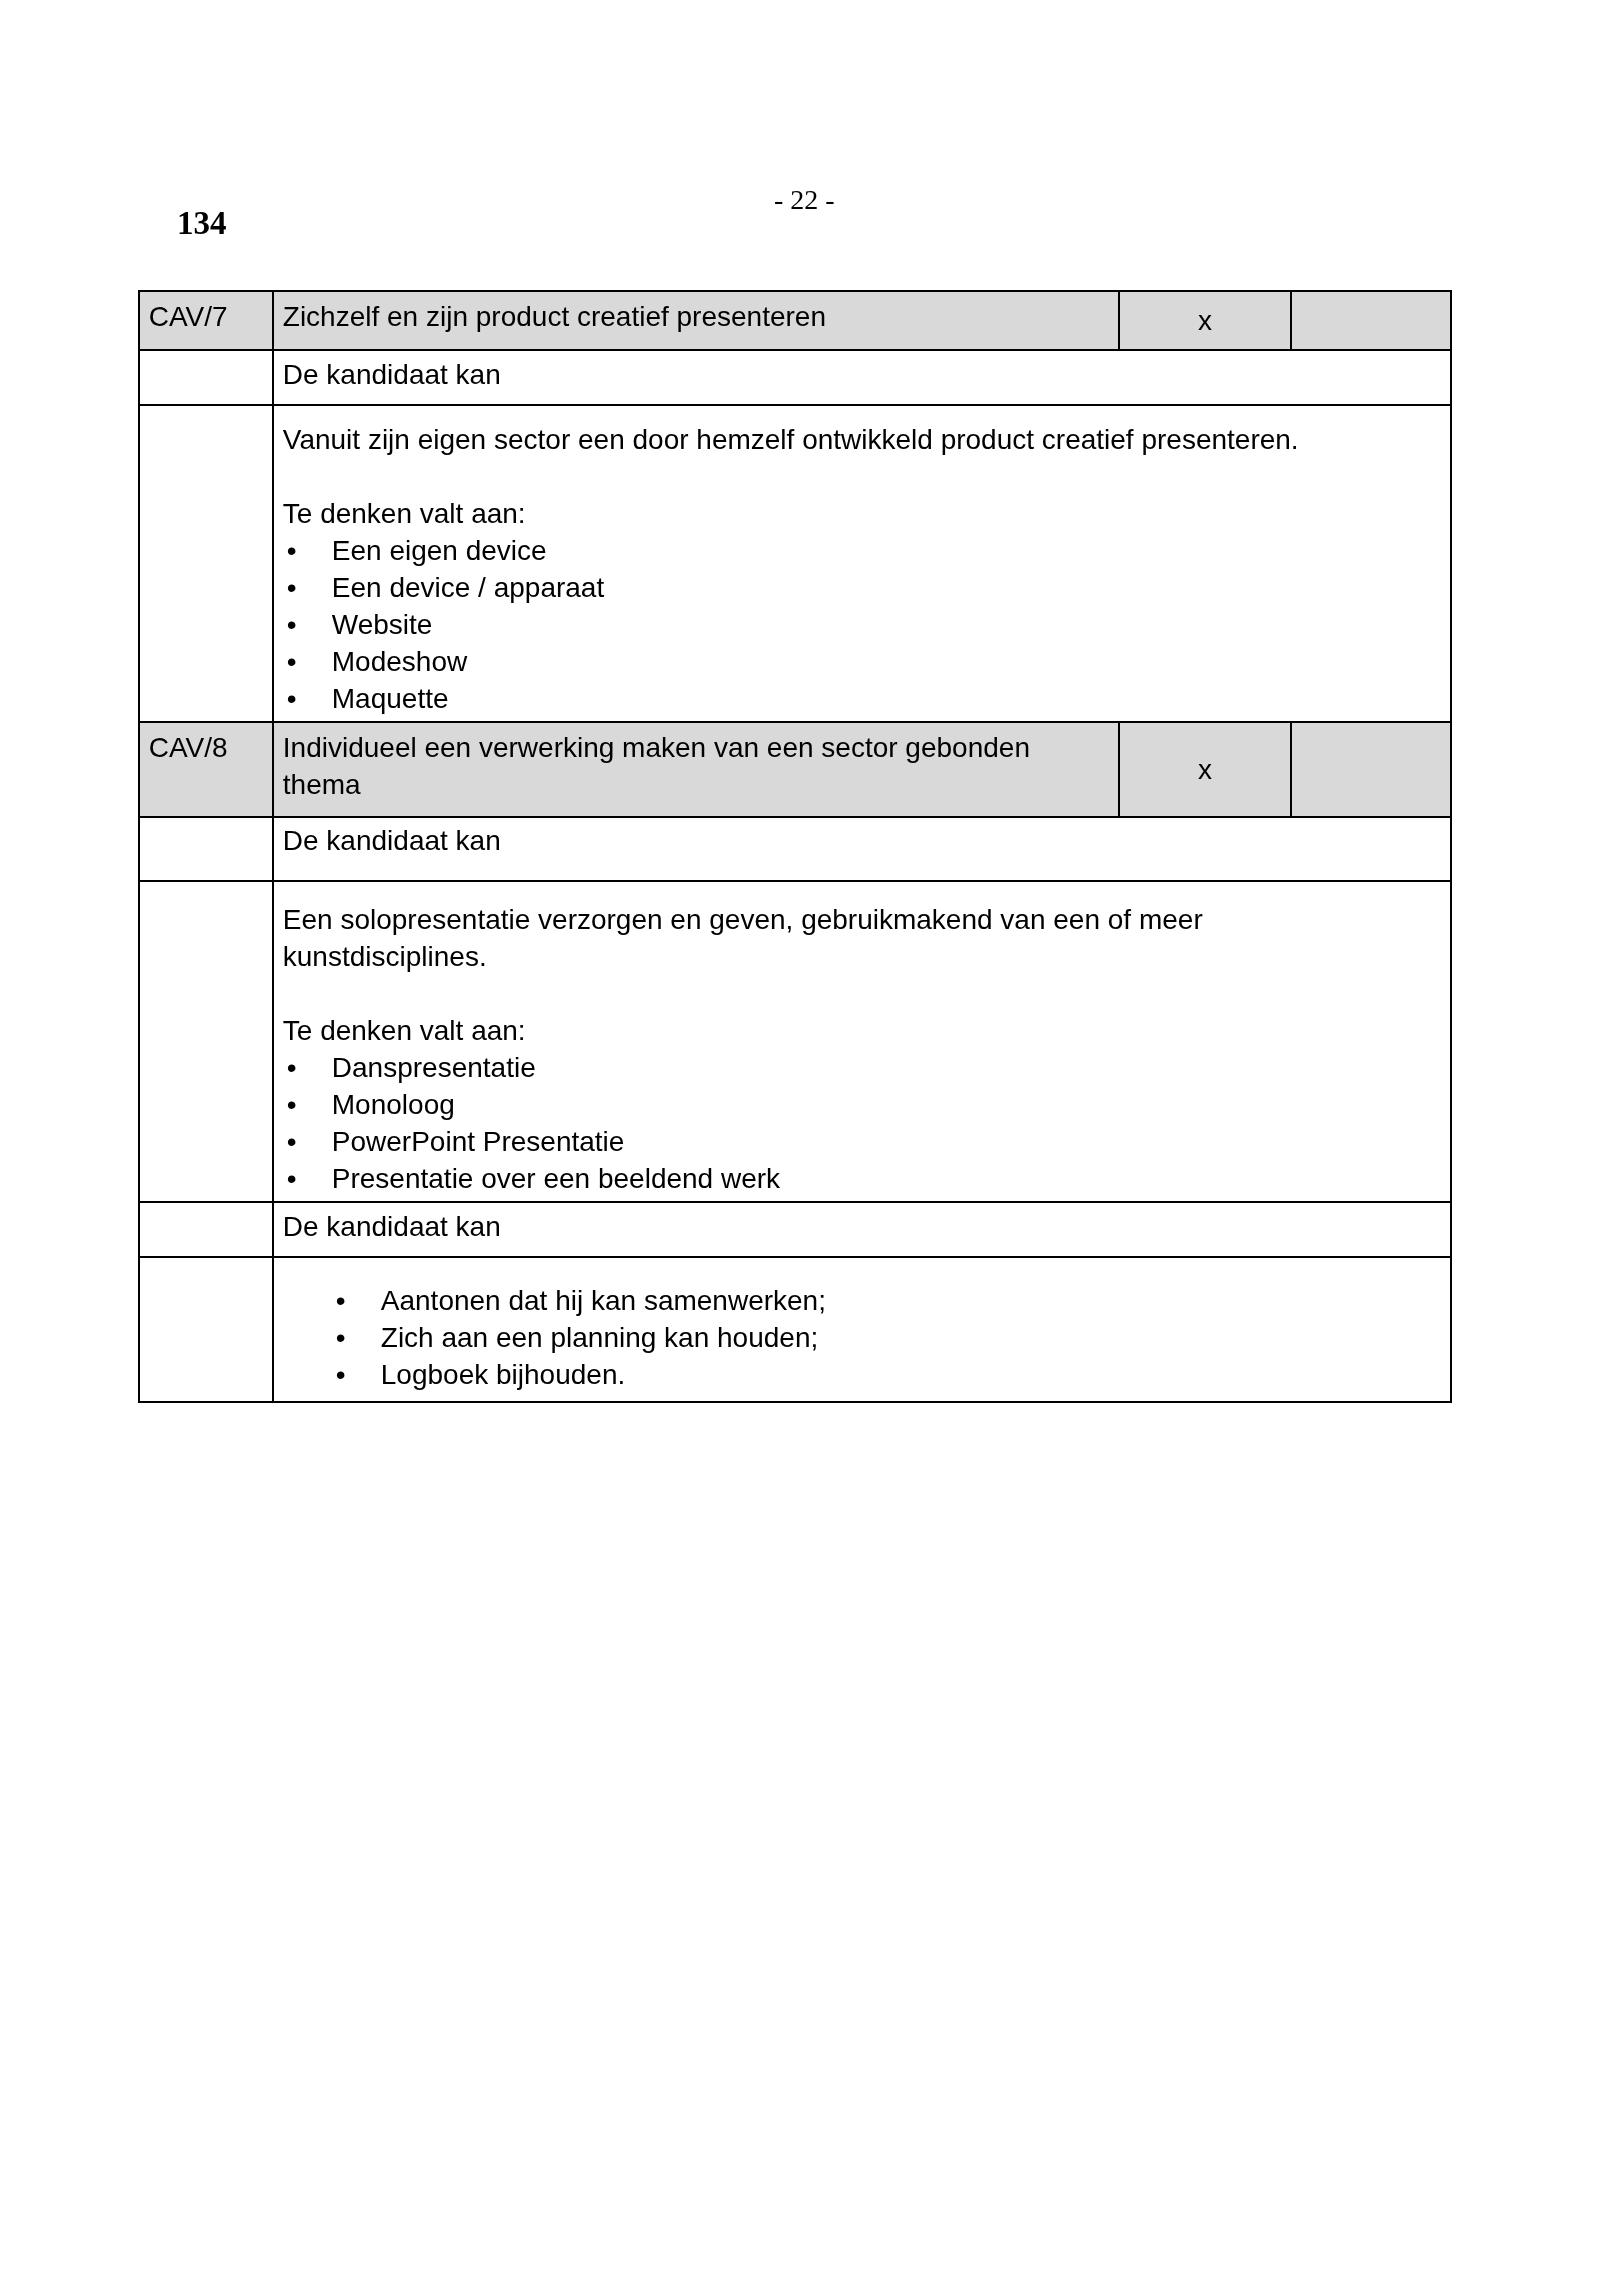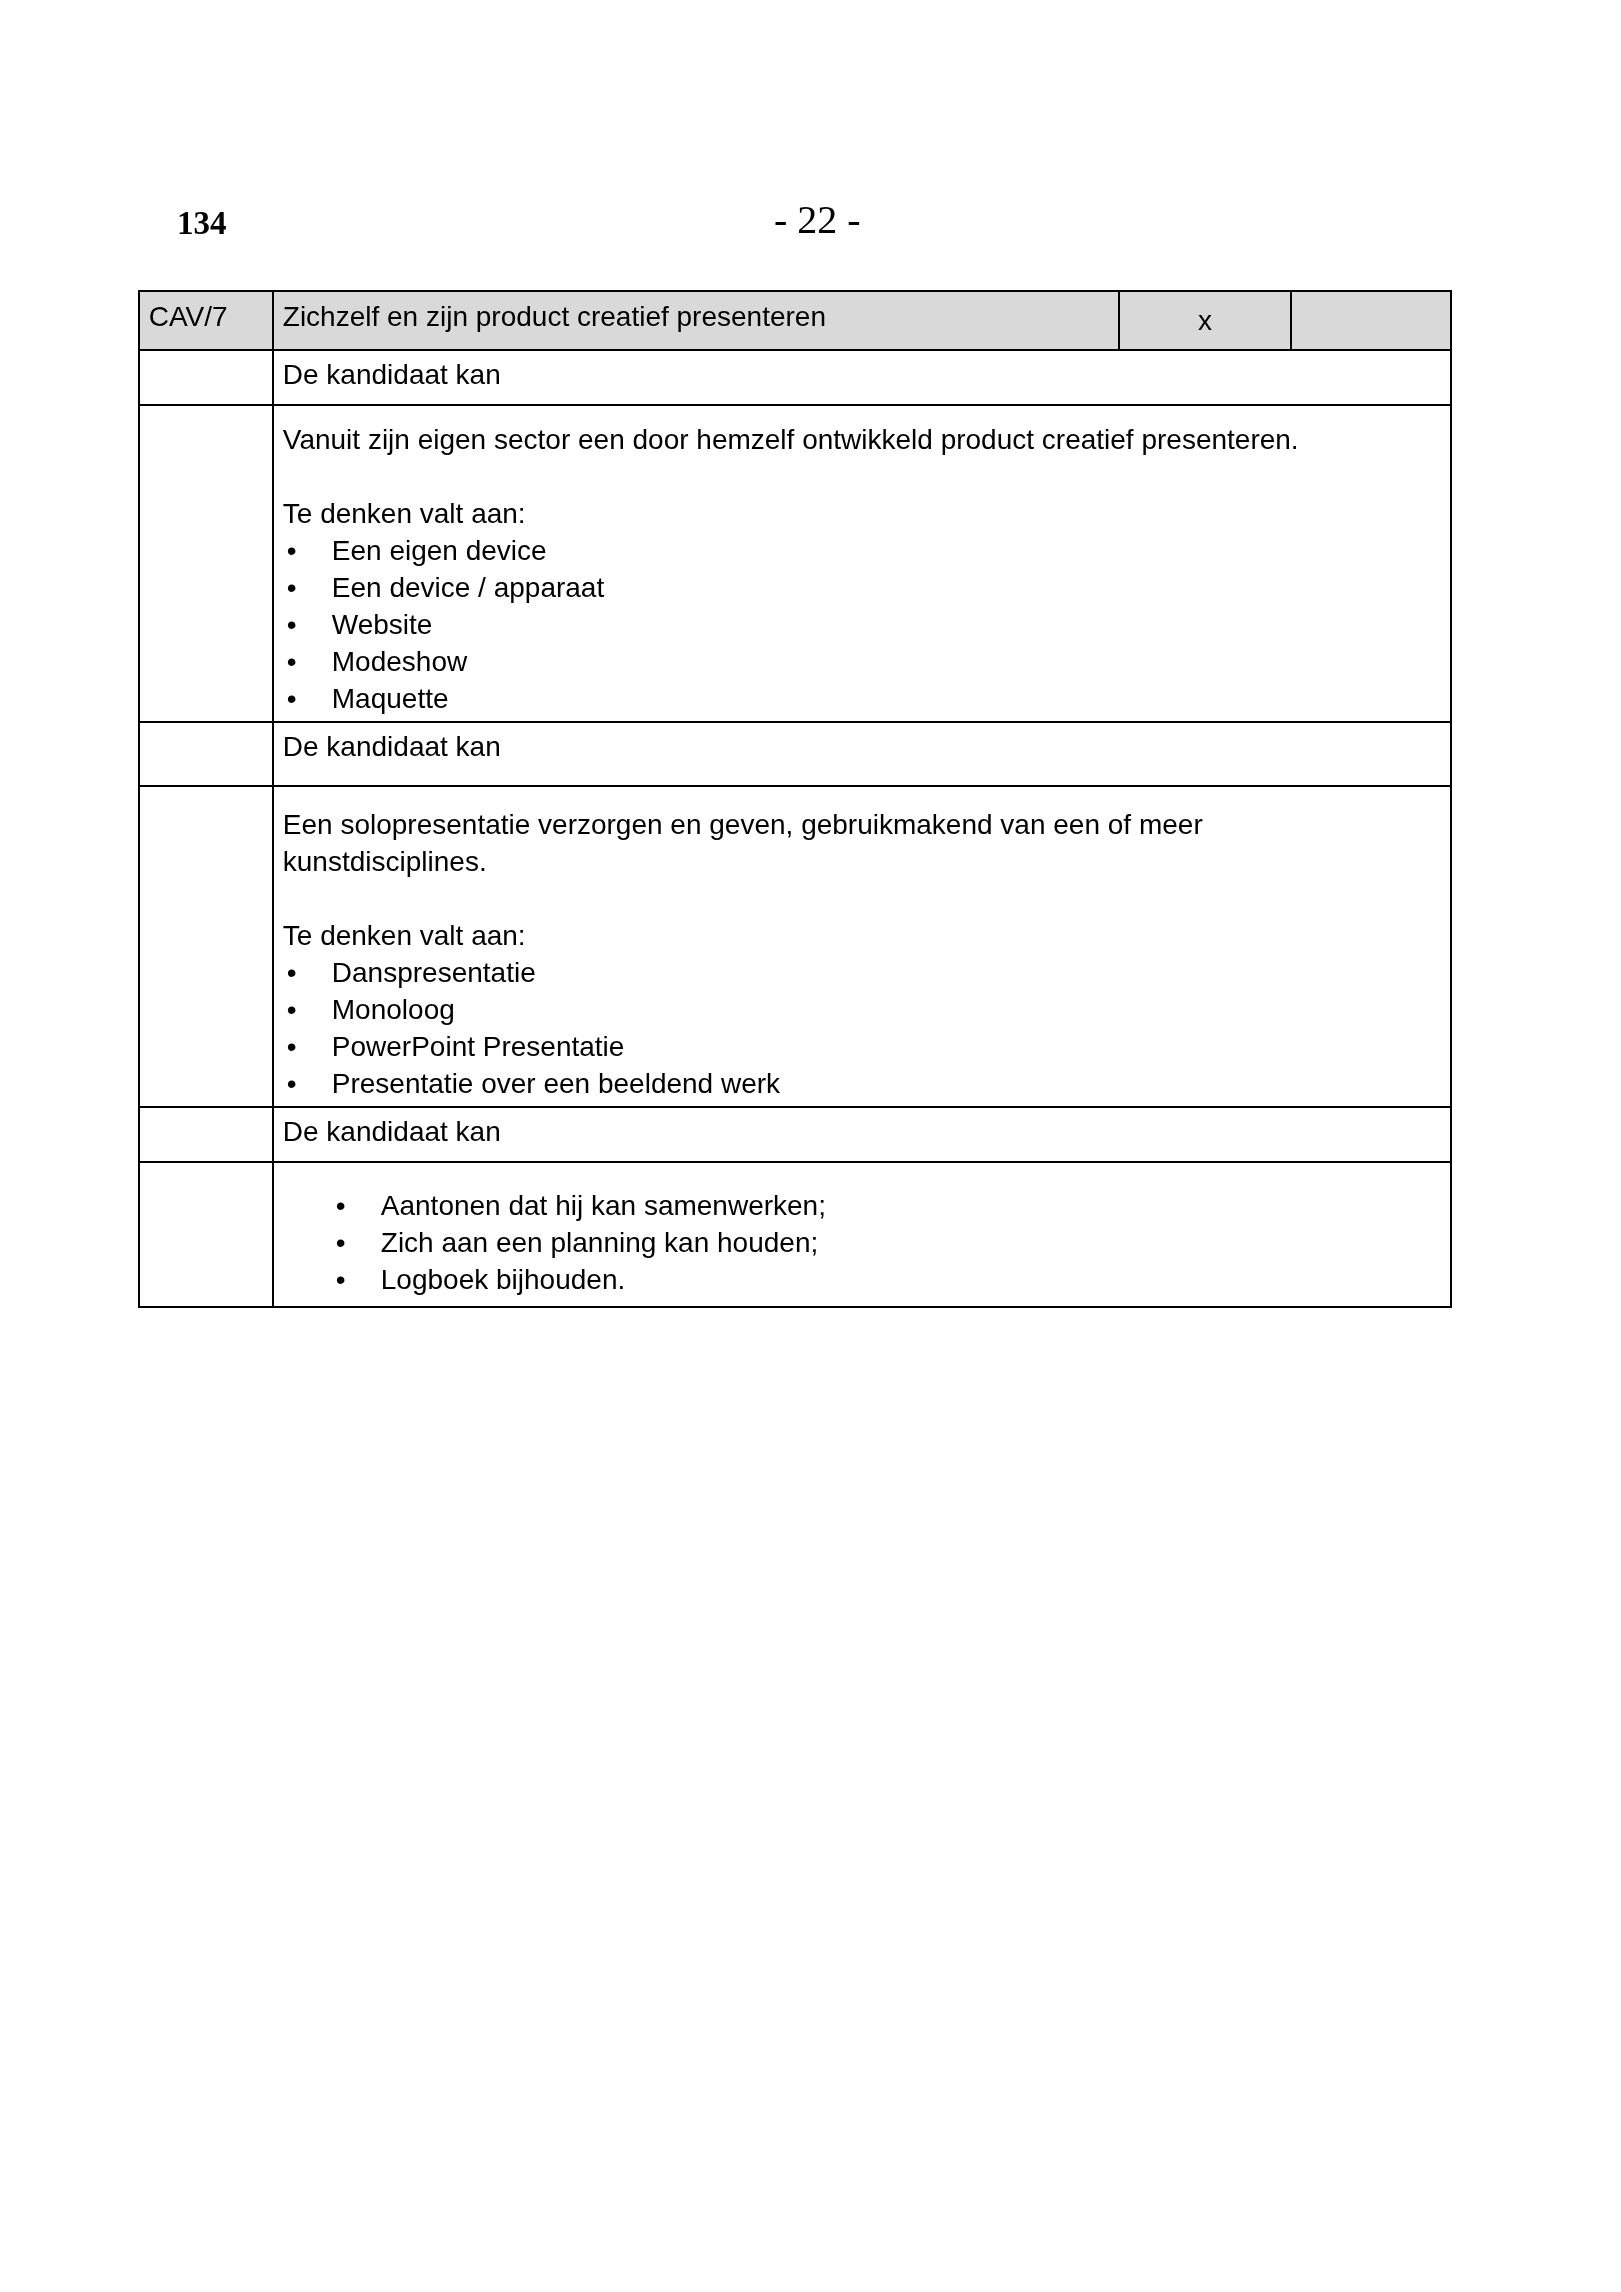--- a/index.html
+++ b/index.html
@@ -1,21 +1,21 @@
 <!DOCTYPE html>
 <html><head>
 <meta charset="utf-8">
 <style>
   html, body { margin:0; padding:0; background:#ffffff; }
   body { width:1621px; height:2293px; position:relative; overflow:hidden;
          font-family:"Liberation Sans", sans-serif; color:#000; }
   .doc-num { position:absolute; left:177px; top:196px; font-family:"Liberation Serif", serif;
              font-weight:bold; font-size:33px; line-height:55px; }
-  .page-num { position:absolute; left:774px; top:200px; font-family:"Liberation Serif", serif;
-              font-size:40px; line-height:39px; }
+  .page-num { position:absolute; left:774px; top:180px; font-family:"Liberation Serif", serif;
+              font-size:28px; line-height:39px; }
   table.main { position:absolute; left:138px; top:290px; border-collapse:collapse;
                table-layout:fixed; width:1311px; border:2.9px solid #000; }
   table.main td, table.main th { border:2px solid #000; padding:0; vertical-align:top;
                font-size:28px; line-height:37px; font-weight:normal; text-align:left; }
   col.c1 { width:134px; } col.c2 { width:846px; } col.c3 { width:172px; } col.c4 { width:160px; }
   .hdr-title { font-weight:bold !important; vertical-align:middle !important; padding-left:11.8px !important; height:87px; }
   .hdr-col { font-weight:bold !important; text-align:center !important; vertical-align:middle !important; line-height:34px !important; }
   tr.gray td { background:#d9d9d9; }
   .code { padding:5.9px 0 0 8.8px !important;margin-top:23px; }
   .title { padding:5.9px 7.8px 0 8.8px !important; }
@@ -75,20 +75,26 @@
         <li><span class="bullet">•</span><span>Een eigen device</span></li>
         <li><span class="bullet">•</span><span>Een device / apparaat</span></li>
         <li><span class="bullet">•</span><span>Website</span></li>
         <li><span class="bullet">•</span><span>Modeshow</span></li>
         <li><span class="bullet">•</span><span>Maquette</span></li>
       </ul>
     </div>
         </td>
   </tr>
 
+  <tr class="gray row-cav8">
+    <td class="code">CAV/8</td>
+    <td class="title">Individueel een verwerking maken van een sector gebonden thema</td>
+    <td class="mark">x</td>
+    <td class="mark"></td>
+  </tr>
   <tr class="kand k2">
     <td></td>
     <td colspan="3">
           <div class="txt">De kandidaat kan</div>
         </td>
   </tr>
   <tr class="content">
     <td class="c2-content"></td>
     <td colspan="3">
           <div class="txt" style="padding-top:7.8px">

